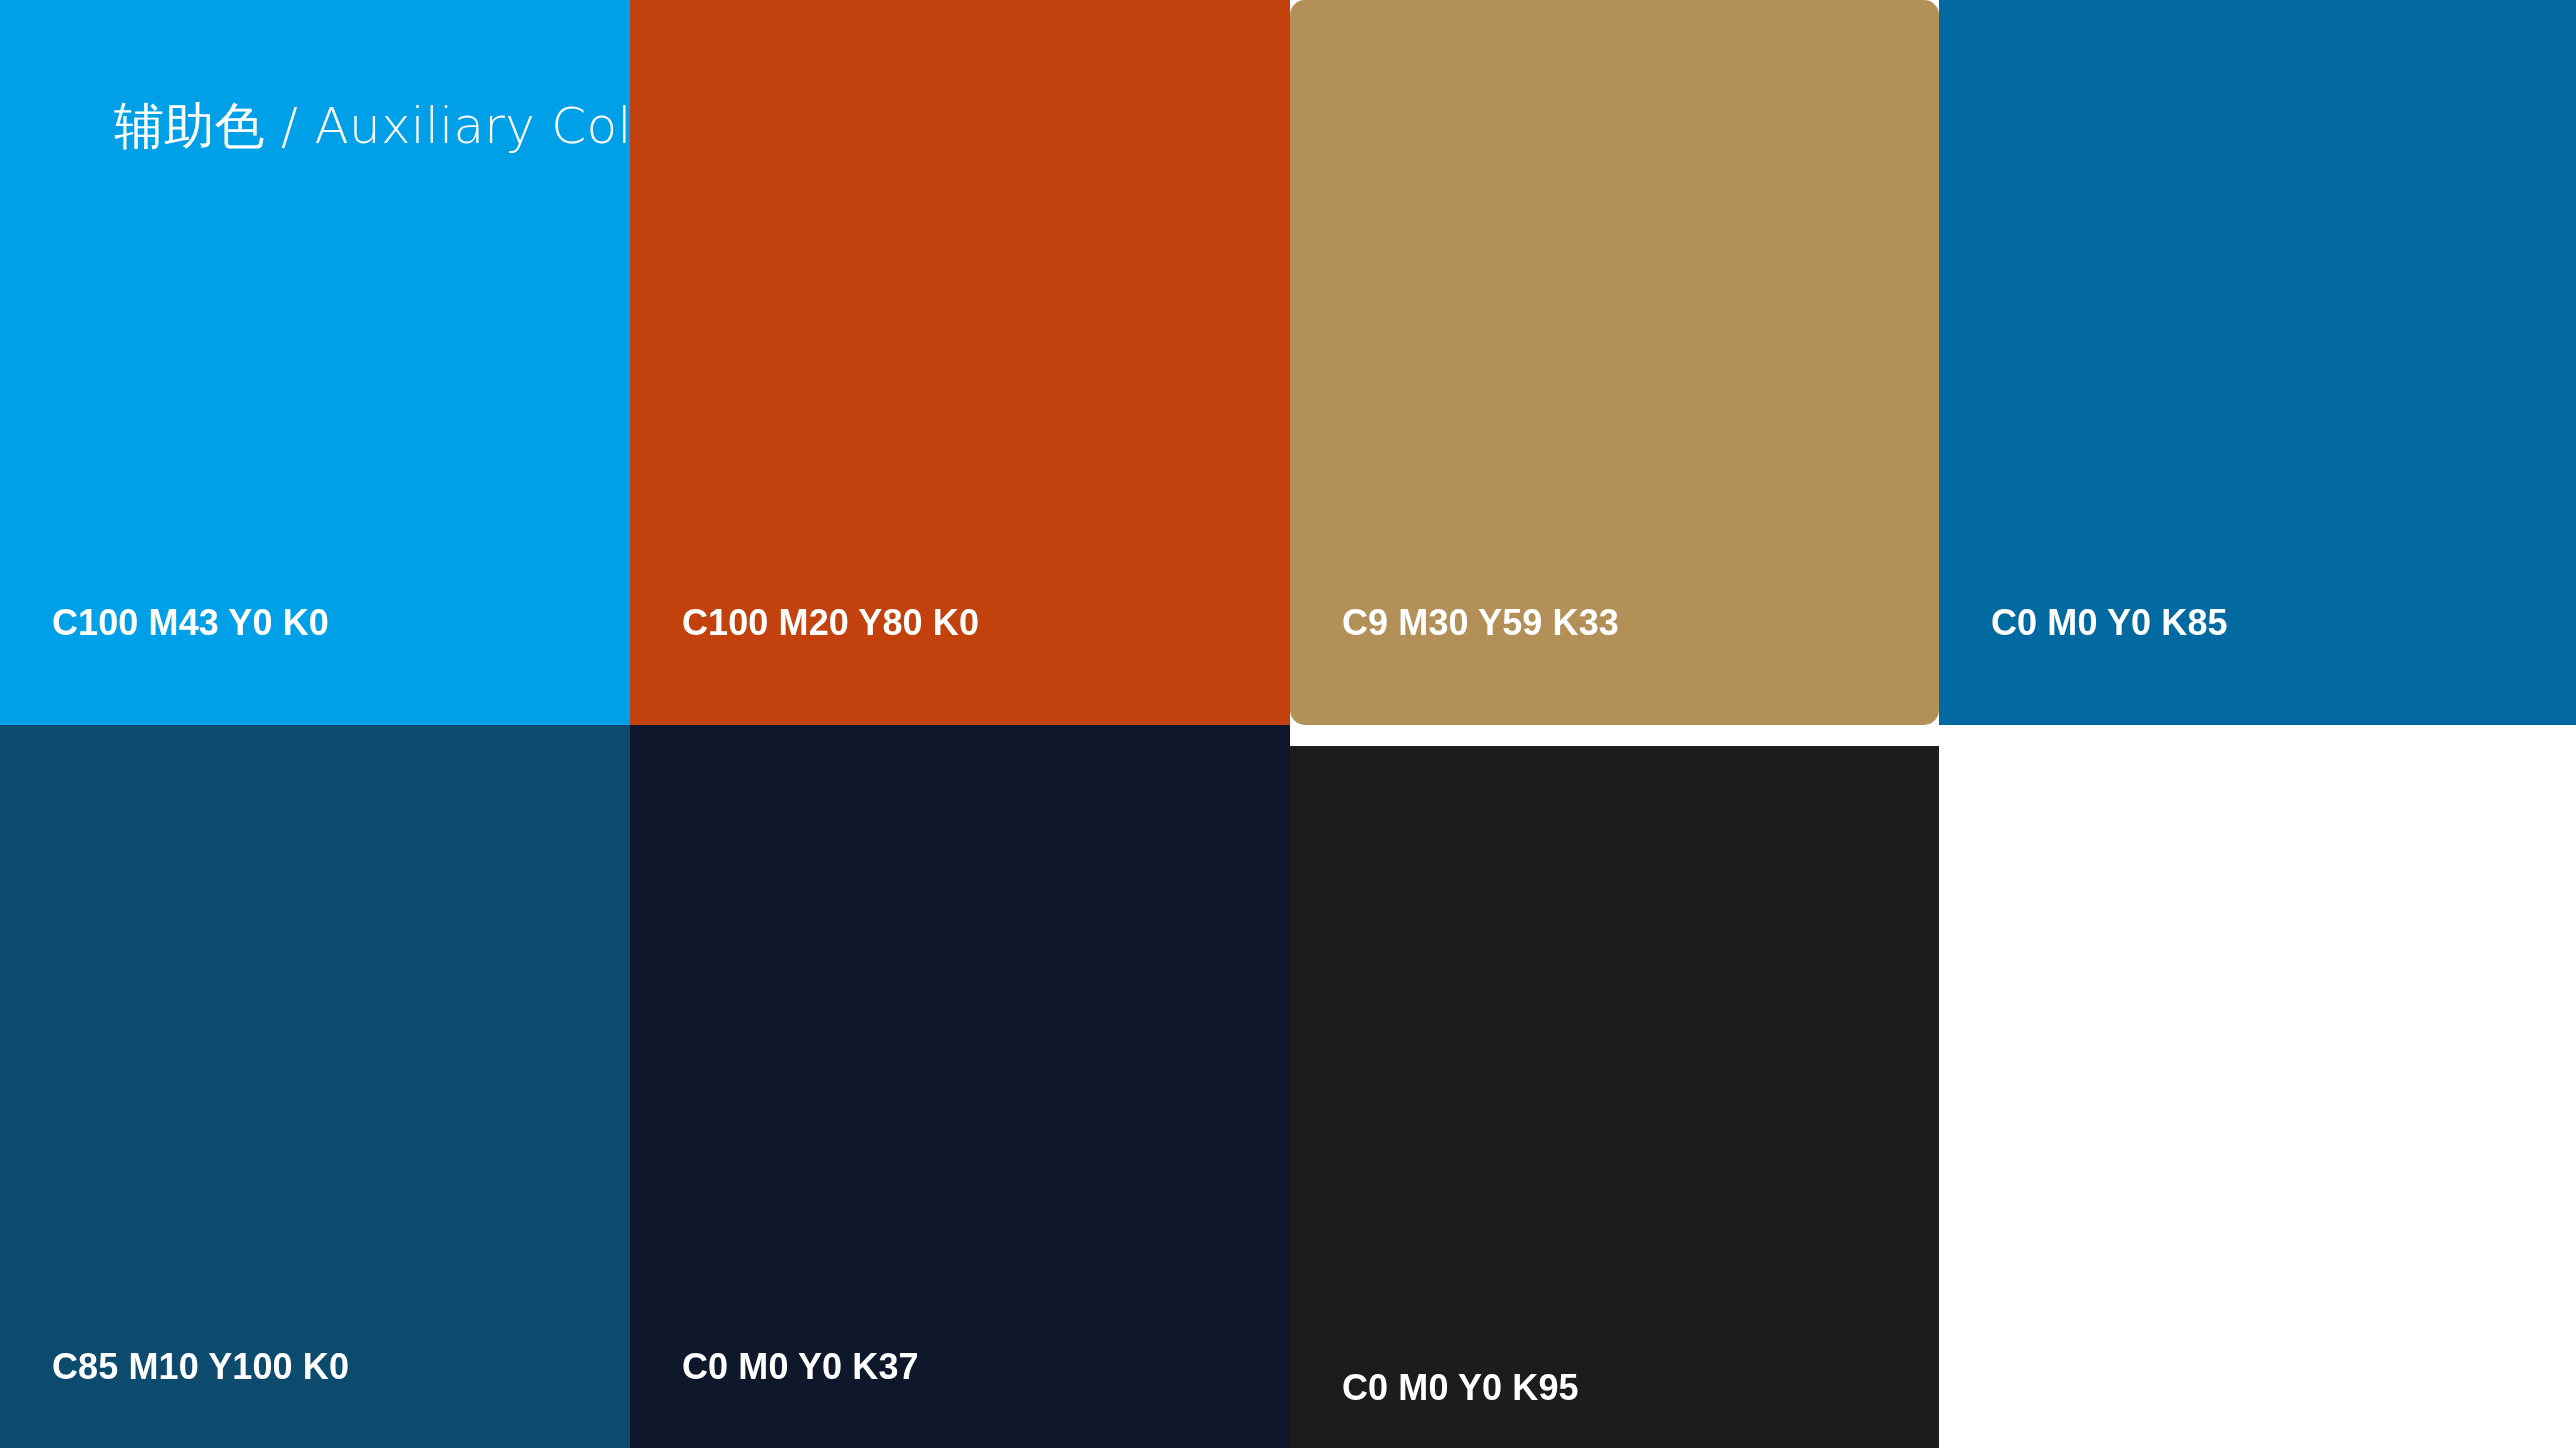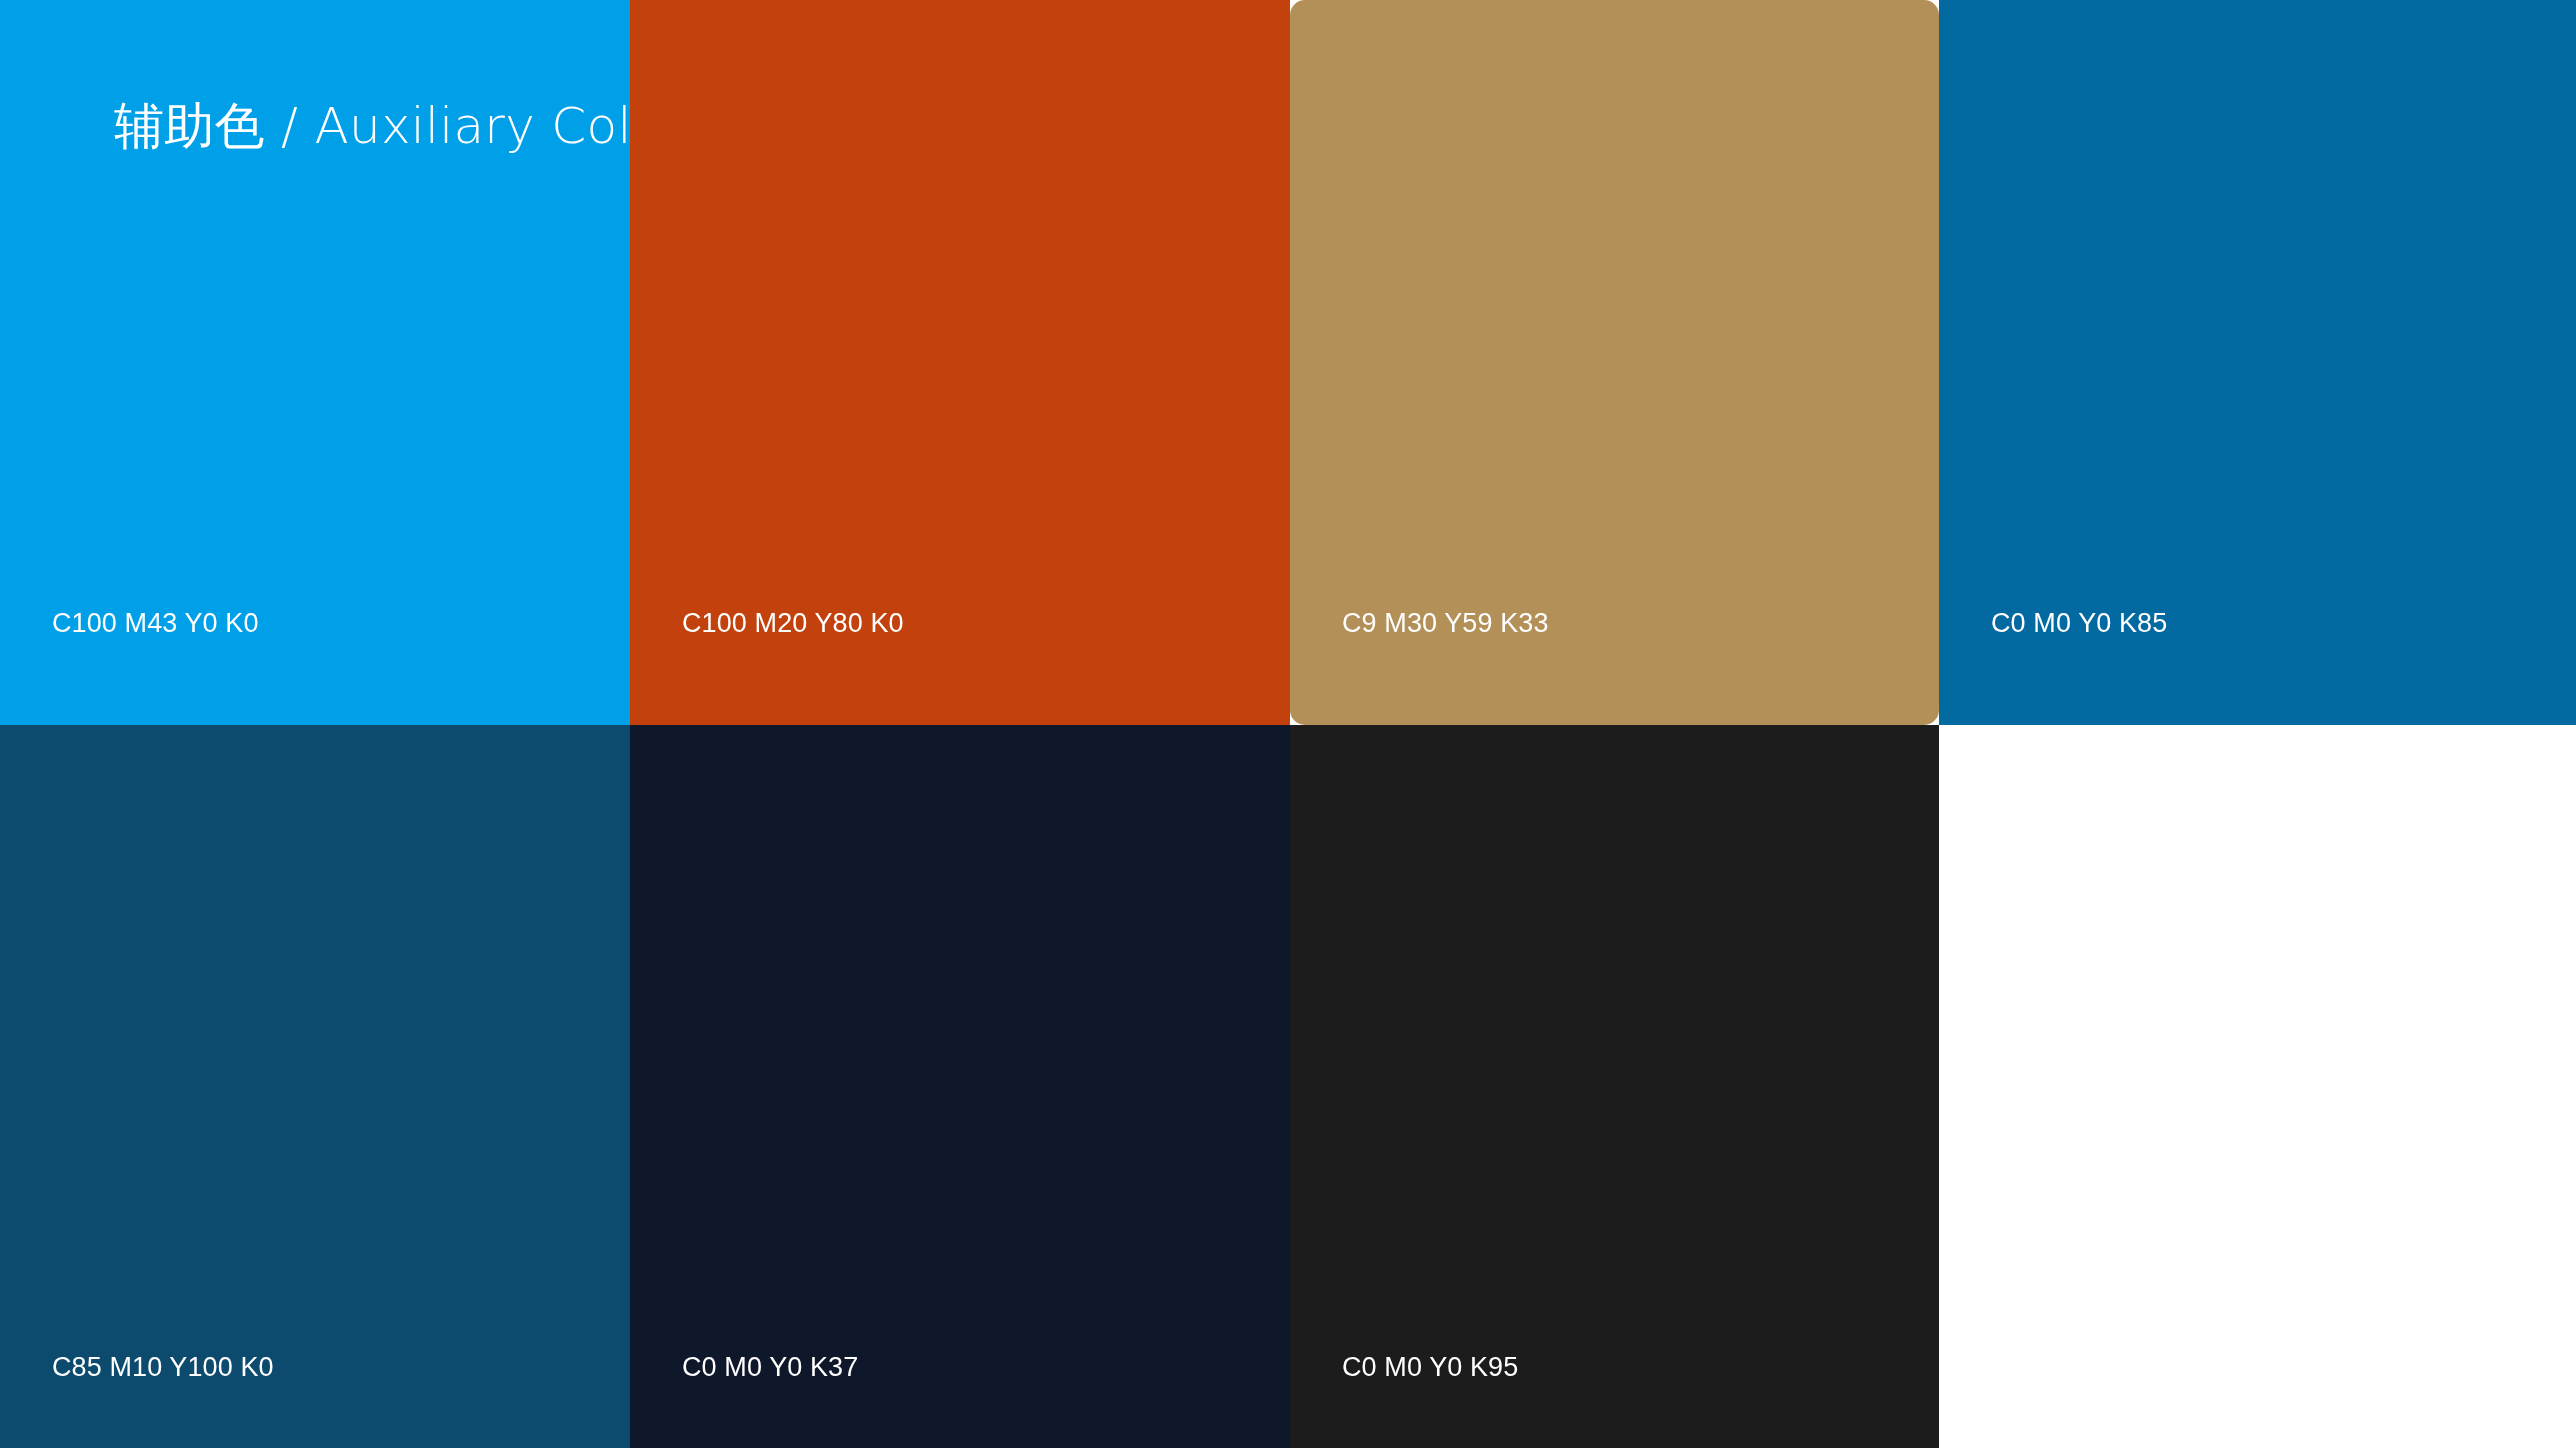--- a/index.html
+++ b/index.html
@@ -44,23 +44,23 @@
   .title .cn {
     font-family: "DejaVu Sans", sans-serif;
     font-weight: 300;
     text-align: right;
   }
 
   
   .specs {
     position: absolute;
     left: 52px;
-    font-size: 27px;
+    font-size: 36px;
     line-height: 40px;
-    font-weight: 400;
+    font-weight: 700;
     color: #ffffff;
     letter-spacing: 0.1px;
     white-space: pre;
   }
   .row-top .specs { top: 523px; }
   .row-bottom .specs { top: 542px; }
 
   .specs .line {
     display: block;
     white-space: pre;
@@ -116,21 +116,21 @@
   </div>
 
   <div class="swatch row-bottom" style="background-color: #0f172a;">
     <div class="specs">
       <span class="line">C0 M0 Y0 K37</span>
       
       
     </div>
   </div>
 
-  <div class="swatch row-bottom" style="background-color: rgb(28, 28, 28);">
+  <div class="swatch row-bottom" style="background-color: rgb(28, 28, 28); margin-top: 21px;">
     <div class="specs">
       <span class="line">C0 M0 Y0 K95</span>
       
       
     </div>
   </div>
 
 </div>
 
 

